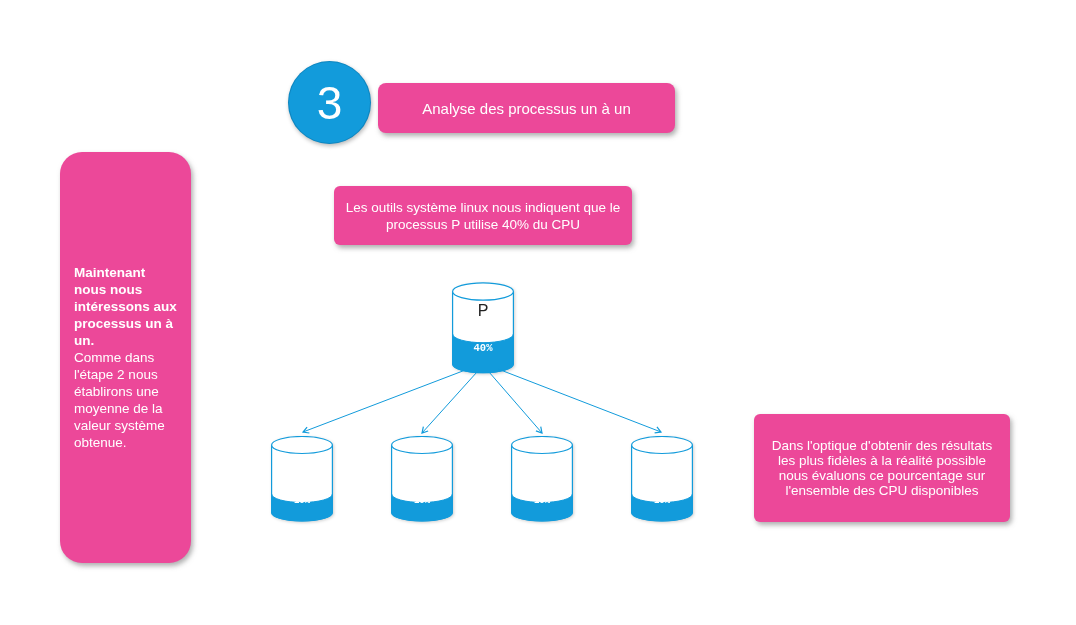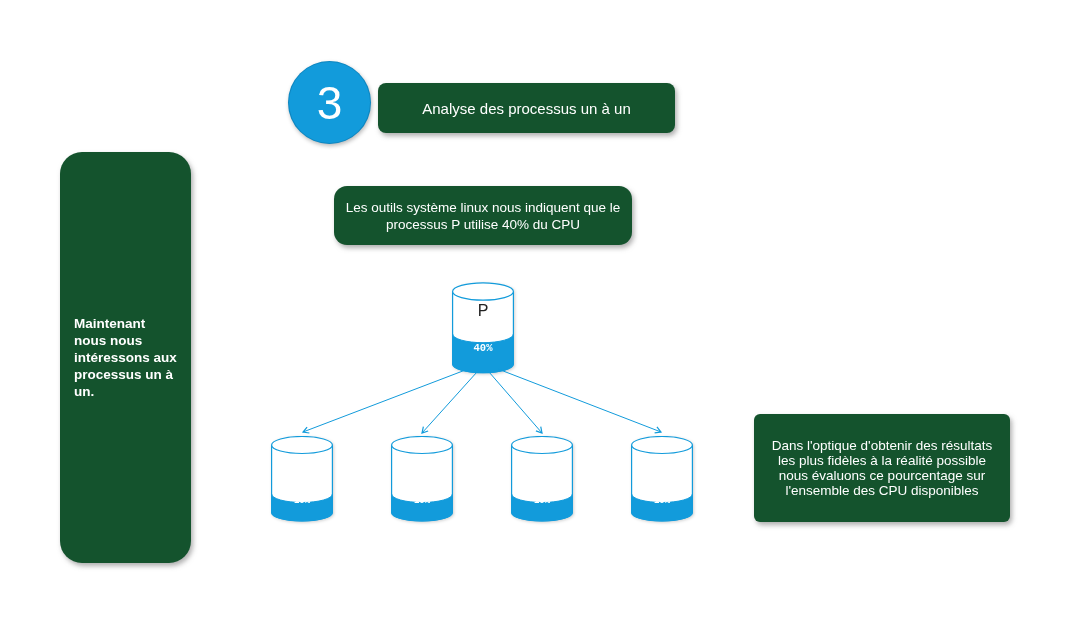--- a/index.html
+++ b/index.html
@@ -14,21 +14,21 @@
     position:absolute;left:288px;top:61px;width:83px;height:83px;
     border-radius:50%;
     background:#129BDB;
     color:#ffffff;
     display:flex;align-items:center;justify-content:center;
     font-size:46px;font-weight:400;
     box-shadow:1px 2px 4px rgba(0,0,0,.28), inset 0 0 0 1px rgba(0,70,110,.25);
   }
   .box{
     position:absolute;
-    background:#14532d;
+    background:#ec4899;
     color:#ffffff;
     box-shadow:2px 3px 5px rgba(110,110,110,.55);
     display:flex;align-items:center;justify-content:center;
     text-align:center;
     box-sizing:border-box;
   }
   .title-box{
     left:378px;top:83px;width:297px;height:50px;
     border-radius:8px;
     font-size:15px;
@@ -38,21 +38,21 @@
     border-radius:22px;
     padding:10px 14px;
     flex-direction:column;justify-content:center;
     text-align:left;
     font-size:13.5px;line-height:17px;
   }
   .left-note p{margin:0;}
   .left-note p.bold{font-weight:bold;}
   .center-note{
     left:334px;top:186px;width:298px;height:59px;
-    border-radius:13px;
+    border-radius:6px;
     font-size:13.5px;line-height:17px;
     padding:4px 10px;
   }
   .right-note{
     left:754px;top:414px;width:256px;height:108px;
     border-radius:6px;
     font-size:13.5px;line-height:15px;
     padding:4px 8px;
   }
   .cylinder{position:absolute;}
@@ -77,20 +77,21 @@
   <div class="badge-circle">
     <span>3</span>
   </div>
 
   <div class="box title-box">
     <span>Analyse des processus un à un</span>
   </div>
 
   <div class="box left-note">
     <p class="bold">Maintenant nous nous intéressons aux processus un à un.</p>
+    <p>Comme dans l'étape 2 nous établirons une moyenne de la valeur système obtenue.</p>
   </div>
 
   <div class="box center-note">
     <span>Les outils système linux nous indiquent que le processus P utilise 40% du CPU</span>
   </div>
 
   <div class="box right-note">
     <span>Dans l'optique d'obtenir des résultats les plus fidèles à la réalité possible nous évaluons ce pourcentage sur l'ensemble des CPU disponibles</span>
   </div>
 

